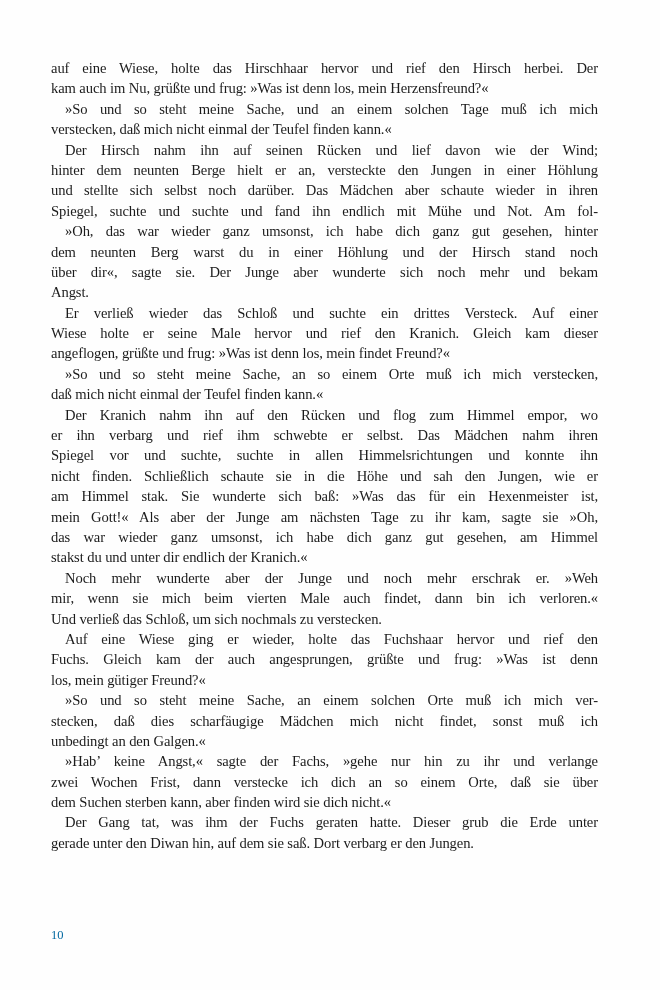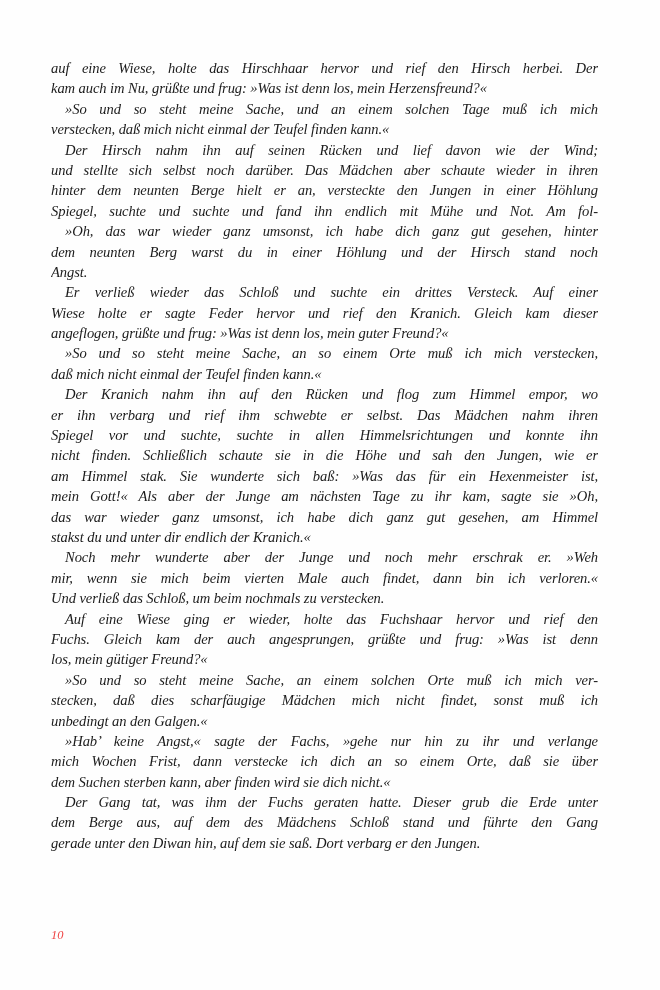--- a/index.html
+++ b/index.html
@@ -11,21 +11,20 @@
     height: 990px;
     background: #ffffff;
     font-family: "Liberation Serif", "DejaVu Serif", serif;
     overflow: hidden;
   }
   .page {
     position: relative;
     width: 660px;
     height: 990px;
     background: #fefefe;
-    font-style: italic;
   }
   .text-block {
     position: absolute;
     left: 51px;
     top: 58px;
     width: 547px;
     font-size: 14.6px;
     line-height: 20.4px;
     letter-spacing: -0.1px;
     color: #1b1b1b;
@@ -41,62 +40,62 @@
   }
   .line.indent {
     text-indent: 14px;
   }
   .page-number {
     position: absolute;
     left: 51px;
     top: 927px;
     font-size: 12.5px;
     line-height: 16px;
-    color: #ef4444;
+    color: #0369a1;
   }
 </style>
 </head>
 <body>
 
 <div class="page" style="background: rgb(254, 254, 254);">
   <main class="text-block" style="color: rgb(27, 27, 27);">
       <div class="line">auf eine Wiese, holte das Hirschhaar hervor und rief den Hirsch herbei. Der</div>
       <div class="line para-end">kam auch im Nu, grüßte und frug: »Was ist denn los, mein Herzensfreund?«</div>
       <div class="line indent">»So und so steht meine Sache, und an einem solchen Tage muß ich mich</div>
       <div class="line para-end">verstecken, daß mich nicht einmal der Teufel finden kann.«</div>
       <div class="line indent">Der Hirsch nahm ihn auf seinen Rücken und lief davon wie der Wind;</div>
+      <div class="line">hinter dem neunten Berge hielt er an, versteckte den Jungen in einer Höhlung</div>
       <div class="line">und stellte sich selbst noch darüber. Das Mädchen aber schaute wieder in ihren</div>
-      <div class="line">hinter dem neunten Berge hielt er an, versteckte den Jungen in einer Höhlung</div>
       <div class="line">Spiegel, suchte und suchte und fand ihn endlich mit Mühe und Not. Am fol-</div>
       <div class="line indent">»Oh, das war wieder ganz umsonst, ich habe dich ganz gut gesehen, hinter</div>
       <div class="line">dem neunten Berg warst du in einer Höhlung und der Hirsch stand noch</div>
+      <div class="line">über dir«, sagte sie. Der Junge aber wunderte sich noch mehr und bekam</div>
       <div class="line para-end">Angst.</div>
       <div class="line indent">Er verließ wieder das Schloß und suchte ein drittes Versteck. Auf einer</div>
-      <div class="line">Wiese holte er sagte Feder hervor und rief den Kranich. Gleich kam dieser</div>
-      <div class="line para-end">angeflogen, grüßte und frug: »Was ist denn los, mein guter Freund?«</div>
+      <div class="line">Wiese holte er seine Male hervor und rief den Kranich. Gleich kam dieser</div>
+      <div class="line para-end">angeflogen, grüßte und frug: »Was ist denn los, mein findet Freund?«</div>
       <div class="line indent">»So und so steht meine Sache, an so einem Orte muß ich mich verstecken,</div>
       <div class="line para-end">daß mich nicht einmal der Teufel finden kann.«</div>
       <div class="line indent">Der Kranich nahm ihn auf den Rücken und flog zum Himmel empor, wo</div>
       <div class="line">er ihn verbarg und rief ihm schwebte er selbst. Das Mädchen nahm ihren</div>
       <div class="line">Spiegel vor und suchte, suchte in allen Himmelsrichtungen und konnte ihn</div>
       <div class="line">nicht finden. Schließlich schaute sie in die Höhe und sah den Jungen, wie er</div>
       <div class="line">am Himmel stak. Sie wunderte sich baß: »Was das für ein Hexenmeister ist,</div>
       <div class="line">mein Gott!« Als aber der Junge am nächsten Tage zu ihr kam, sagte sie »Oh,</div>
       <div class="line">das war wieder ganz umsonst, ich habe dich ganz gut gesehen, am Himmel</div>
       <div class="line para-end">stakst du und unter dir endlich der Kranich.«</div>
       <div class="line indent">Noch mehr wunderte aber der Junge und noch mehr erschrak er. »Weh</div>
       <div class="line">mir, wenn sie mich beim vierten Male auch findet, dann bin ich verloren.«</div>
-      <div class="line para-end">Und verließ das Schloß, um beim nochmals zu verstecken.</div>
+      <div class="line para-end">Und verließ das Schloß, um sich nochmals zu verstecken.</div>
       <div class="line indent">Auf eine Wiese ging er wieder, holte das Fuchshaar hervor und rief den</div>
       <div class="line">Fuchs. Gleich kam der auch angesprungen, grüßte und frug: »Was ist denn</div>
       <div class="line para-end">los, mein gütiger Freund?«</div>
       <div class="line indent">»So und so steht meine Sache, an einem solchen Orte muß ich mich ver-</div>
       <div class="line">stecken, daß dies scharfäugige Mädchen mich nicht findet, sonst muß ich</div>
       <div class="line para-end">unbedingt an den Galgen.«</div>
       <div class="line indent">»Hab’ keine Angst,« sagte der Fachs, »gehe nur hin zu ihr und verlange</div>
-      <div class="line">mich Wochen Frist, dann verstecke ich dich an so einem Orte, daß sie über</div>
+      <div class="line">zwei Wochen Frist, dann verstecke ich dich an so einem Orte, daß sie über</div>
       <div class="line para-end">dem Suchen sterben kann, aber finden wird sie dich nicht.«</div>
       <div class="line indent">Der Gang tat, was ihm der Fuchs geraten hatte. Dieser grub die Erde unter</div>
-      <div class="line">dem Berge aus, auf dem des Mädchens Schloß stand und führte den Gang</div>
       <div class="line para-end">gerade unter den Diwan hin, auf dem sie saß. Dort verbarg er den Jungen.</div>
     </main>
   <div class="page-number">10</div>
 </div>
 
 </body></html>

